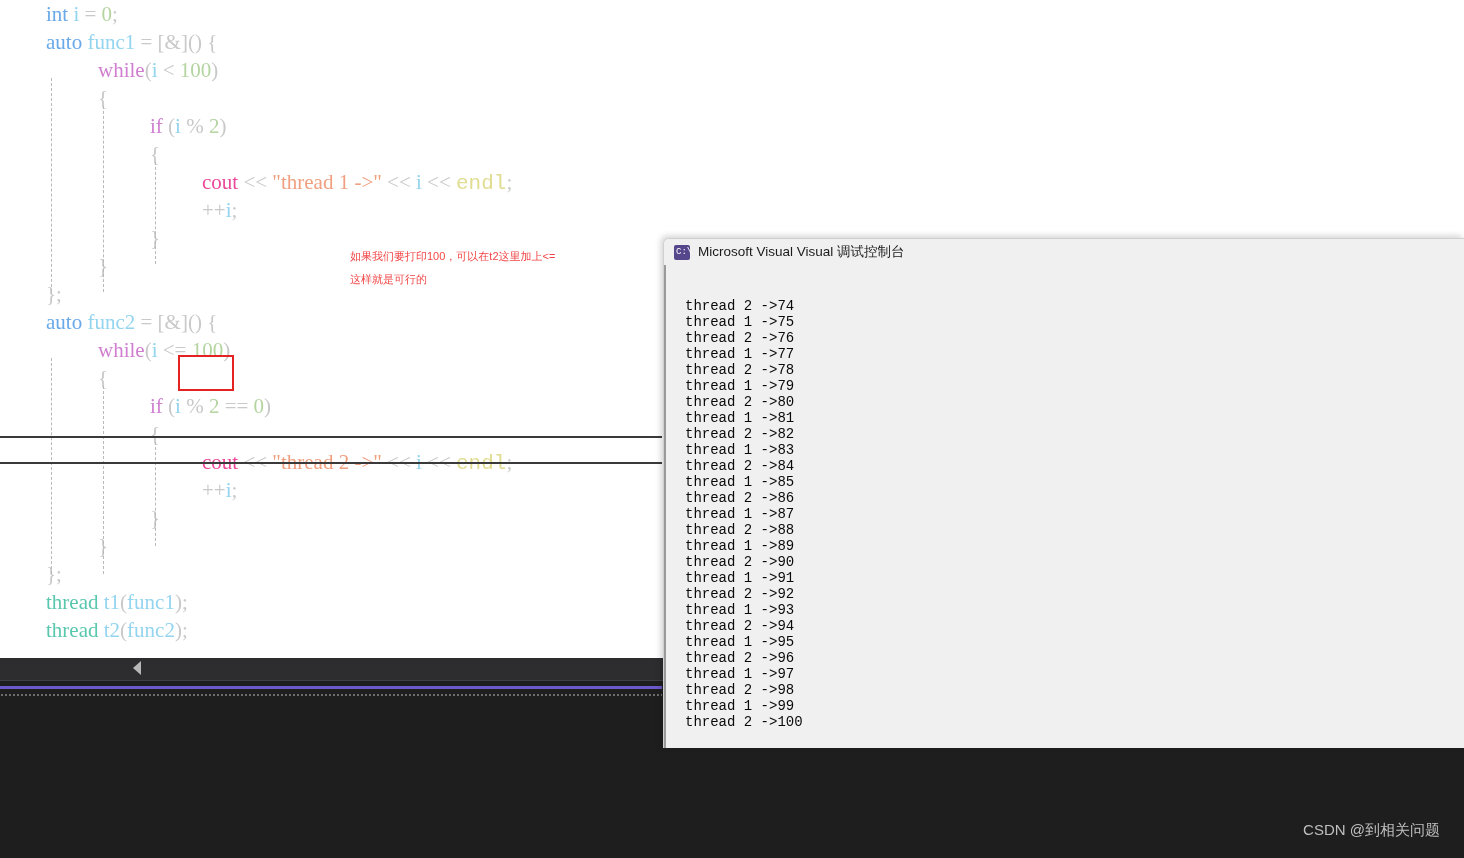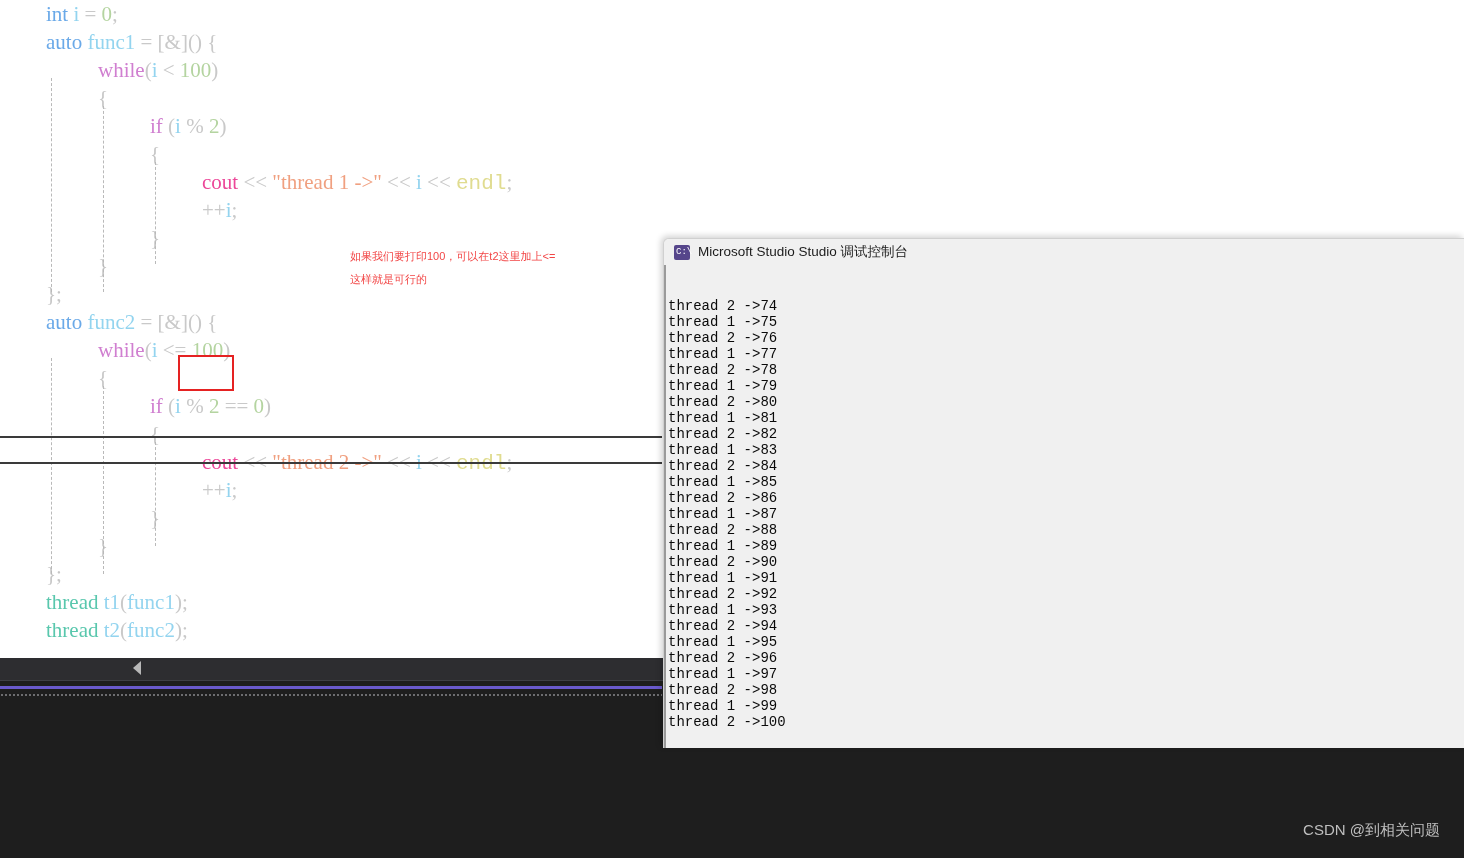--- a/index.html
+++ b/index.html
@@ -121,21 +121,21 @@
     position: relative; flex: 0 0 auto;
   }
   .console-icon span {
     position: absolute; left: 2px; top: 0px; font-size: 9px; color: #ffffff;
     font-family: "Liberation Mono", monospace; line-height: 15px;
   }
   .console-title-text {
     font-size: 13.5px; color: #1b1b1b; font-family: "Liberation Sans", sans-serif;
   }
   .console-body {
-    background: #f0f0f0; height: 484px; padding: 1px 0 0 4px;
+    background: #f0f0f0; height: 484px; padding: 1px 0 0 21px;
     font-family: "Liberation Mono", monospace;
     font-size: 14px; line-height: 16px; color: #0a0a0a;
     white-space: pre;
   }
   .console-left-edge {
     position: absolute; left: 0; top: 26px; width: 2px; height: 484px; background: #9a9a9a;
   }
   .console-line { height: 16px; }
 
   
@@ -195,21 +195,21 @@
     <div class="annot">如果我们要打印100，可以在t2这里加上&lt;=
 这样就是可行的</div>
     <div class="redbox"></div>
   </div>
 
   <div class="console">
     <div class="console-title">
       <span class="console-icon">
         <span>C:\</span>
       </span>
-      <span class="console-title-text">Microsoft Studio Studio 调试控制台</span>
+      <span class="console-title-text">Microsoft Visual Visual 调试控制台</span>
     </div>
     <div class="console-left-edge"></div>
     <div class="console-body">
       <div id="console-lines"><div class="console-line">thread 2 -&gt;74</div><div class="console-line">thread 1 -&gt;75</div><div class="console-line">thread 2 -&gt;76</div><div class="console-line">thread 1 -&gt;77</div><div class="console-line">thread 2 -&gt;78</div><div class="console-line">thread 1 -&gt;79</div><div class="console-line">thread 2 -&gt;80</div><div class="console-line">thread 1 -&gt;81</div><div class="console-line">thread 2 -&gt;82</div><div class="console-line">thread 1 -&gt;83</div><div class="console-line">thread 2 -&gt;84</div><div class="console-line">thread 1 -&gt;85</div><div class="console-line">thread 2 -&gt;86</div><div class="console-line">thread 1 -&gt;87</div><div class="console-line">thread 2 -&gt;88</div><div class="console-line">thread 1 -&gt;89</div><div class="console-line">thread 2 -&gt;90</div><div class="console-line">thread 1 -&gt;91</div><div class="console-line">thread 2 -&gt;92</div><div class="console-line">thread 1 -&gt;93</div><div class="console-line">thread 2 -&gt;94</div><div class="console-line">thread 1 -&gt;95</div><div class="console-line">thread 2 -&gt;96</div><div class="console-line">thread 1 -&gt;97</div><div class="console-line">thread 2 -&gt;98</div><div class="console-line">thread 1 -&gt;99</div><div class="console-line">thread 2 -&gt;100</div></div>
       
       
       
     </div>
   </div>
 

